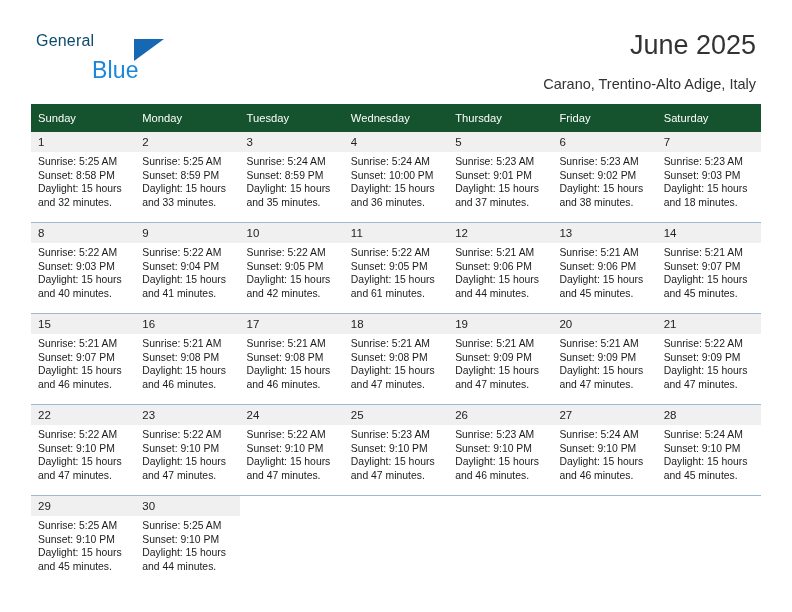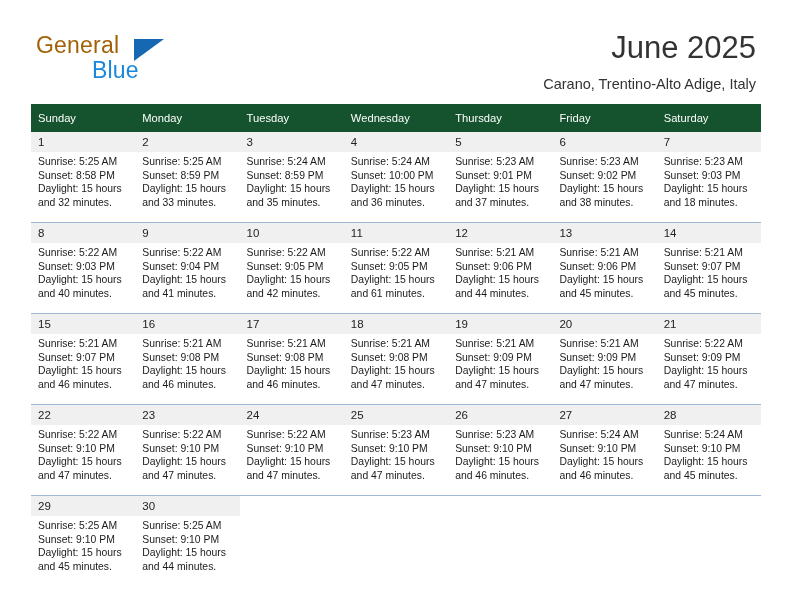--- a/index.html
+++ b/index.html
@@ -33,23 +33,23 @@
     position: absolute;
     left: 36px;
     top: 32px;
     width: 180px;
     height: 52px;
   }
   .logo-general {
     position: absolute;
     left: 0;
     top: 0;
-    font-size: 23px;
+    font-size: 16px;
     letter-spacing: 0.2px;
-    color: #a16207;
+    color: #0c4a6e;
     font-family: "Liberation Sans", sans-serif;
   }
   .logo-triangle {
     position: absolute;
     left: 98px;
     top: 7px;
     width: 0;
     height: 0;
     border-left: 30px solid #1668b3;
     border-bottom: 22px solid transparent;
@@ -60,21 +60,21 @@
     top: 25px;
     font-size: 23px;
     letter-spacing: 0.2px;
     color: #1a87db;
     font-family: "Liberation Sans", sans-serif;
   }
   .title {
     position: absolute;
     right: 36px;
     top: 30px;
-    font-size: 31px;
+    font-size: 27px;
     color: #333333;
     text-align: right;
     white-space: nowrap;
     font-family: "Liberation Sans", sans-serif;
   }
   .subtitle {
     position: absolute;
     right: 36px;
     top: 76px;
     font-size: 14.5px;

